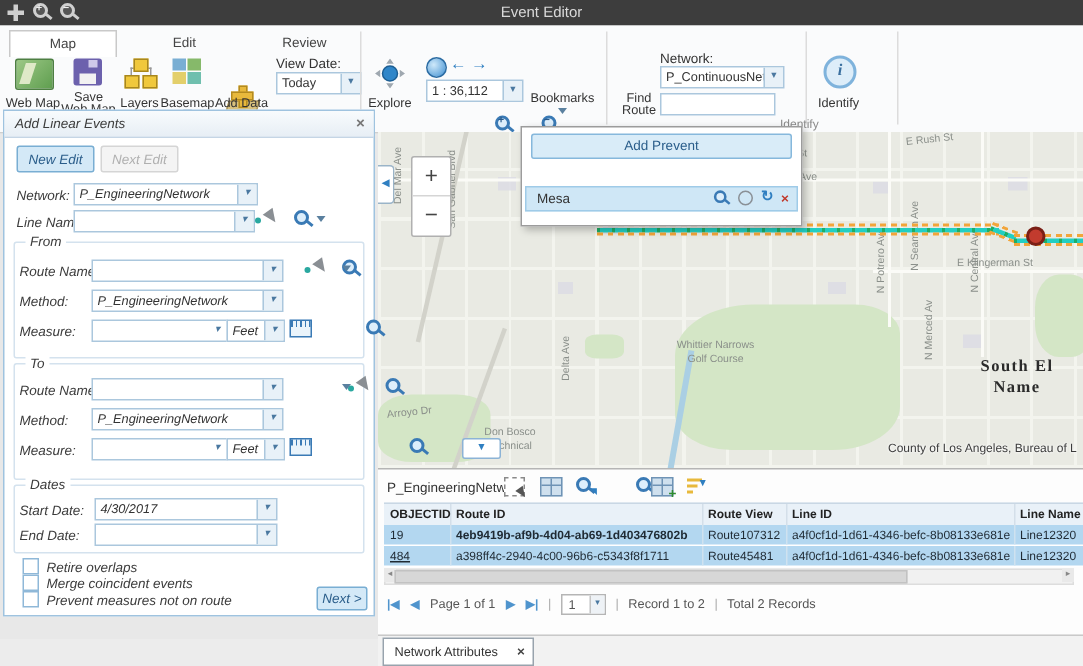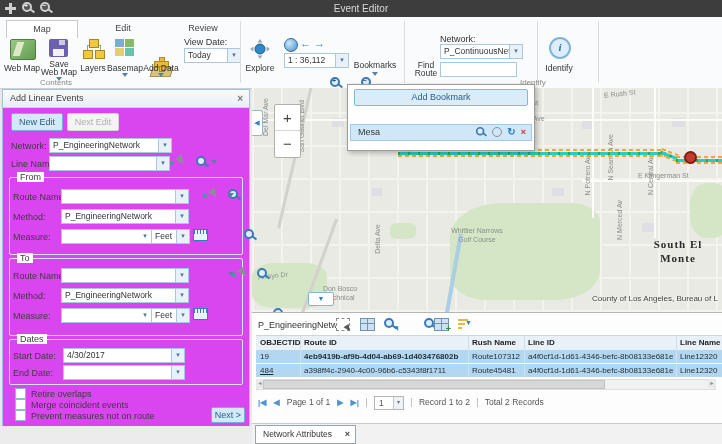--- a/index.html
+++ b/index.html
@@ -61,21 +61,21 @@
   .binoc::before{left:1px;} .binoc::after{right:1px;}
   .binoc .bridge{position:absolute;left:5px;top:3px;width:6px;height:4px;background:#5a6168;}
   .iinfo{width:18px;height:18px;border-radius:50%;background:#ddedf9;border:2px solid #7fb3dc;color:#3a6f9f;
          font:italic bold 11px "Liberation Serif",serif;text-align:center;line-height:17px;}
   .iinfo::after{content:"i";}
   .flagic{position:relative;width:13px;height:13px;}
   .flagic::before{content:"";position:absolute;left:2px;top:4px;width:8px;height:8px;background:#e07a2a;transform:rotate(45deg);border-radius:1px;}
   .flagic::after{content:"";position:absolute;right:0;top:0;width:5px;height:5px;background:#2f7fc1;border-radius:50%;}
 
   
-  .panel{left:2px;top:89px;width:246px;height:336px;background:#d946ef;border:1px solid #9fc3df;}
+  .panel{left:2px;top:73px;width:246px;height:336px;background:#ffffff;border:1px solid #9fc3df;font-style:italic;}
   .panel-hd{position:absolute;left:0;top:0;right:0;height:17px;background:linear-gradient(#f8fbfd,#e7eef5);
             border-bottom:1px solid #c5d5e5;line-height:17px;padding-left:7px;color:#3c3c3c;}
   .panel-hd .x{position:absolute;right:6px;top:0;color:#777;font-size:10px;font-weight:bold;cursor:default;}
   .pbtn{position:absolute;height:16px;line-height:16px;text-align:center;border-radius:2px;font-size:9px;}
   .pbtn.on{background:#d4e9f7;border:1px solid #79aed3;color:#2a5d8a;}
   .pbtn.off{background:#f4f4f4;border:1px solid #d5d5d5;color:#b0b0b0;}
   .plbl{position:absolute;color:#3c3c3c;}
   .fs{position:absolute;border:1px solid #d4e2ee;border-radius:2px;}
   .fs .lg{position:absolute;left:7px;top:-6px;background:#fff;padding:0 3px;color:#3c3c3c;}
   .cb{position:absolute;width:9px;height:9px;background:#fff;border:1px solid #8fb8d8;}
@@ -315,33 +315,33 @@
     <div class="lab vlab" style="left:332px;top:64px;">N Potrero Ave</div>
     <div class="lab vlab" style="left:355px;top:46px;">N Seaman Ave</div>
     <div class="lab vlab" style="left:395px;top:64px;">N Central Ave</div>
     <div class="lab vlab" style="left:364px;top:112px;">N Merced Av</div>
     <div class="lab vlab" style="left:10px;top:10px;">Del Mar Ave</div>
     <div class="lab vlab" style="left:46px;top:12px;">San Gabriel Blvd</div>
     <div class="lab vlab" style="left:122px;top:136px;">Delta Ave</div>
     <div class="lab" style="left:6px;top:184px;transform:rotate(-6deg);">Arroyo Dr</div>
     <div class="lab wrap" style="left:198px;top:138px;width:54px;">Whittier Narrows Golf Course</div>
     <div class="lab wrap" style="left:64px;top:196px;width:48px;">Don Bosco Technical</div>
-    <div class="cityname">South El Monte</div>
+    <div class="cityname">South El Name</div>
     <div class="attrib">County of Los Angeles, Bureau of L</div>
 
     <div class="zoomctl">
       <div class="zc">+</div>
       <div class="zc">−</div>
     </div>
     <div class="edge-tab">◀</div>
     <div class="tbl-toggle">▼</div>
   </div>
 
   <div class="abs bkpopup">
-    <div class="bk-add">Add Bookmark</div>
+    <div class="bk-add">Add Prevent</div>
     <div class="bk-row sel" style="top:39px;">
       <span>Mesa</span>
       <span class="bk-ics">
         <span class="mag" style="transform:scale(.85);"></span>
         <span class="panto"></span>
         <span class="refr">↻</span>
         <span class="xdel">×</span>
       </span>
     </div>
   </div>
@@ -469,21 +469,21 @@
         <span class="sortic" style="display:block;">
           <i></i>
           <i></i>
           <i></i>
         </span>
       </span>
 
     <div class="thead">
       <div class="th" style="left:0;width:40px;">OBJECTID</div>
       <div class="th" style="left:44px;width:164px;">Route ID</div>
-      <div class="th" style="left:212px;width:52px;">Rush Name</div>
+      <div class="th" style="left:212px;width:52px;">Route View</div>
       <div class="th" style="left:268px;width:148px;">Line ID</div>
       <div class="th" style="left:420px;width:46px;border-right:none;">Line Name</div>
     </div>
 
     <div class="trow" style="top:37px;">
       <div class="td" style="left:0;width:40px;">19</div>
       <div class="td" style="left:44px;width:164px;font-weight:bold;">4eb9419b-af9b-4d04-ab69-1d403476802b</div>
       <div class="td" style="left:212px;width:52px;">Route107312</div>
       <div class="td" style="left:268px;width:148px;">a4f0cf1d-1d61-4346-befc-8b08133e681e</div>
       <div class="td" style="left:420px;width:46px;border-right:none;">Line12320</div>

